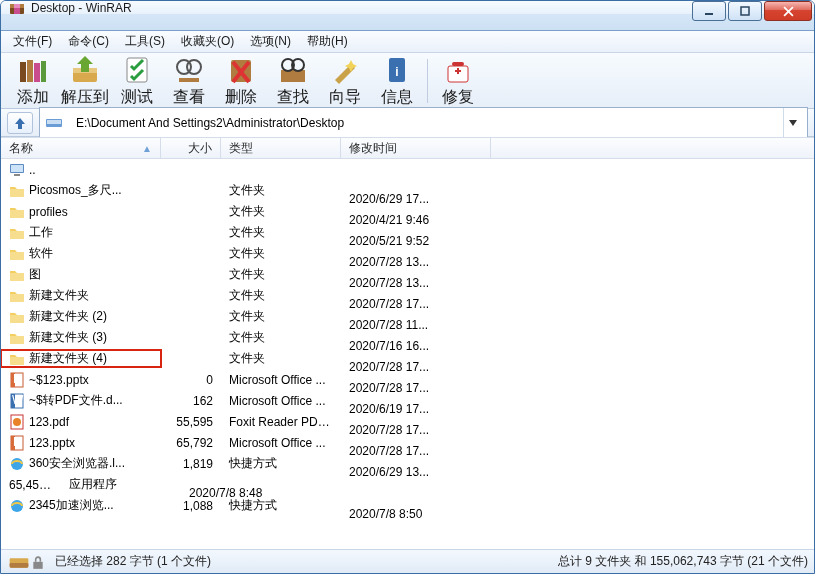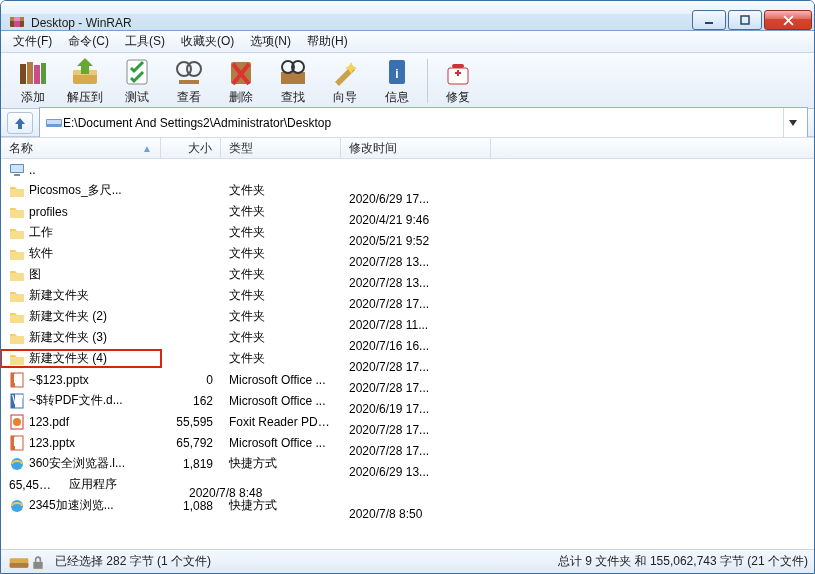--- a/index.html
+++ b/index.html
@@ -1,42 +1,42 @@
 <!DOCTYPE html>
 <html><head>
 <meta charset="utf-8">
 <style>
   * { margin: 0; padding: 0; box-sizing: border-box; font-family: 'Microsoft YaHei', 'Segoe UI', Tahoma, sans-serif; font-size: 12px; }
   body { background: #fff; width: 815px; height: 574px; overflow: hidden; position: relative; }
   
   
   .window { border: 1px solid #3b6ea5; border-radius: 6px 6px 0 0; width: 815px; height: 574px; overflow: hidden; background: #fff; display: flex; flex-direction: column; }
-  .titlebar { height: 30px; background: linear-gradient(to bottom, #f6fbff 0%, #e8f1fb 45%, #d5e6f7 46%, #cde1f4 100%); display: flex; align-items: flex-end; padding: 0 2px 0 8px; border-bottom: 1px solid #7a9ec9; }
+  .titlebar { height: 30px; background: linear-gradient(to bottom, #f6fbff 0%, #e8f1fb 45%, #d5e6f7 46%, #cde1f4 100%); display: flex; align-items: flex-start; padding: 0 2px 0 8px; border-bottom: 1px solid #7a9ec9; }
   .titlebar .app-icon { width: 16px; height: 16px; margin-right: 6px; }
   .titlebar .title-text { flex: 1; color: #1a1a1a; font-size: 12px; }
   .winbtns { display: flex; gap: 2px; }
   .winbtn { width: 34px; height: 20px; border: 1px solid #4a6f97; border-radius: 3px; display: flex; align-items: center; justify-content: center; background: linear-gradient(to bottom,#f2f8ff,#cfe2f6); cursor: default; }
   .winbtn.close { width: 48px; background: linear-gradient(to bottom,#f7b6b0,#e06a5d 45%,#d64531 46%,#cf3b27); border-color: #8e2f22; color: #fff; }
   .winbtn svg { display: block; }
   
   
   .menubar { height: 22px; background: linear-gradient(to bottom,#fafcff,#e9f1fa); display: flex; align-items: center; padding: 0 4px; border-bottom: 1px solid #c9d6e8; }
   .menu-item { padding: 2px 8px; color: #1a1a1a; cursor: default; }
 
   
   .toolbar { height: 56px; background: linear-gradient(to bottom,#f7fbff,#e6eef8); border-bottom: 1px solid #b9c9de; display: flex; align-items: center; padding: 2px 6px; gap: 0; }
   .tool { width: 52px; height: 52px; display: flex; flex-direction: column; align-items: center; justify-content: center; cursor: default; border: 1px solid transparent; border-radius: 3px; }
   .tool .glyph { width: 32px; height: 32px; display: flex; align-items: center; justify-content: center; }
-  .tool .lbl { font-size: 12px; color: #1a1a1a; margin-top: 1px; }
+  .tool .lbl { font-size: 16px; color: #1a1a1a; margin-top: 1px; }
   .tool-sep { width: 1px; height: 44px; background: #c0cde0; margin: 0 4px; }
 
   
   .addrbar { height: 28px; background: linear-gradient(to bottom,#f7fbff,#e6eef8); border-bottom: 1px solid #b9c9de; display: flex; align-items: center; padding: 2px 6px; gap: 6px; }
   .upbtn { width: 26px; height: 22px; border: 1px solid #b0c3db; border-radius: 3px; background: linear-gradient(to bottom,#fff,#e7f0fa); display: flex; align-items: center; justify-content: center; cursor: default; }
-  .pathbox { flex: 1; height: 32px; border: 1px solid #99b0cc; background: #fff; display: flex; align-items: center; padding: 0 6px; gap: 1px; }
+  .pathbox { flex: 1; height: 32px; border: 1px solid #99b0cc; background: #fff; display: flex; align-items: center; padding: 0 6px; gap: 14px; }
   .drive-icon { width: 16px; height: 12px; }
   .pathtext { flex: 1; font-size: 12px; }
   .drop-arrow { width: 18px; height: 100%; display:flex; align-items:center; justify-content:center; border-left:1px solid #cfdceb; cursor:default; }
 
   
   .headers { height: 22px; border: 1px solid #d4dde9; border-left:0; border-right:0; background: linear-gradient(to bottom,#fcfdff,#eef3fa); display: flex; align-items: center; }
   .hcol { height: 100%; display: flex; align-items: center; padding: 0 8px; border-right: 1px solid #d4dde9; color: #2a2a2a; position: relative; }
   .hcol.name { width: 160px; justify-content: space-between; }
   .hcol.size { width: 60px; justify-content: flex-end; }
   .hcol.type { width: 120px; }

